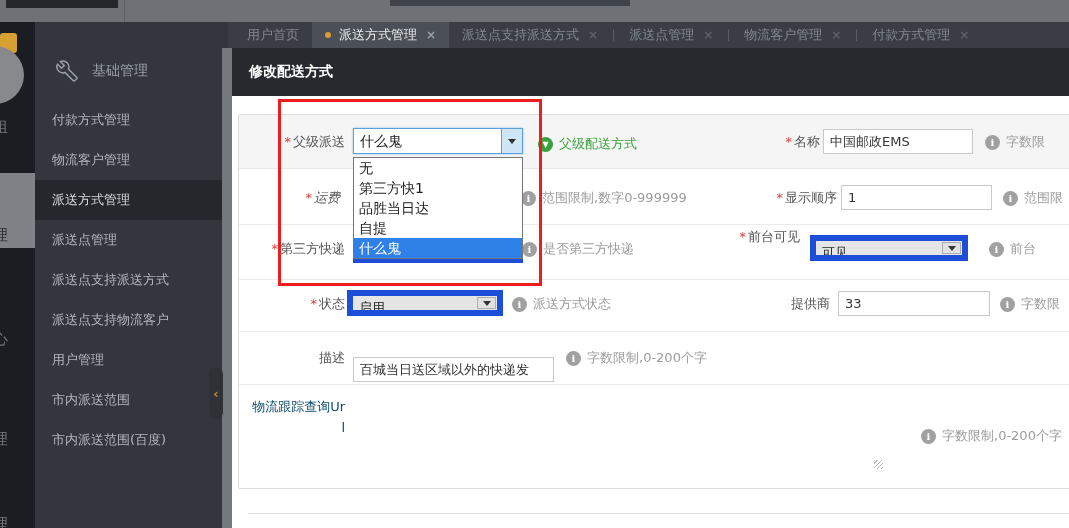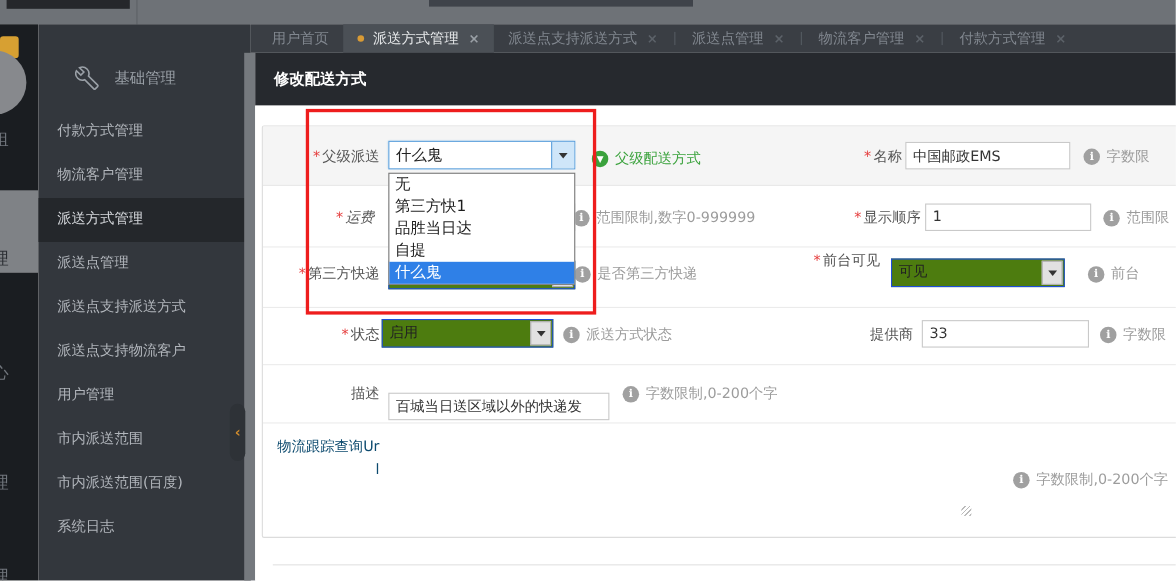--- a/index.html
+++ b/index.html
@@ -15,21 +15,21 @@
   
   .rail{left:0;top:22px;width:35px;height:506px;background:#1a1d21;overflow:hidden;}
   .rail .badge{position:absolute;left:0;top:11px;width:17px;height:20px;background:#d7a032;border-radius:3px;}
   .rail .avatar{position:absolute;left:-34px;top:24px;width:58px;height:58px;border-radius:50%;background:#87898d;}
   .rail .partial{position:absolute;left:-7px;width:42px;color:#71767d;font-size:15px;white-space:nowrap;}
   .rail .grayblock{position:absolute;left:0;top:151px;width:35px;height:75px;background:#7f8286;}
   .rail .partial.dark{color:#2b2e33;}
 
   
   .sidebar{left:35px;top:22px;width:193px;height:506px;background:#33373d;}
-  .side-head{position:absolute;left:0;top:24px;width:193px;height:50px;display:flex;align-items:center;color:#9aa0a7;font-size:14px;margin-left:12px;}
+  .side-head{position:absolute;left:0;top:24px;width:193px;height:50px;display:flex;align-items:center;color:#9aa0a7;font-size:14px;}
   .side-head svg{margin:0 14px 0 21px;}
   .side-items{position:absolute;left:0;top:78px;width:193px;}
   .sitem{height:40px;line-height:40px;padding-left:17px;color:#b2b6bc;font-size:13px;cursor:pointer;}
   .sitem.active{background:#24272b;color:#d6d9dd;}
 
   
   .splitter{left:222px;top:48px;width:10px;height:480px;background:#75797e;}
   .handle{left:209px;top:367px;width:14px;height:52px;background:#2e3237;border-radius:7px;z-index:15;
           display:flex;align-items:center;justify-content:center;color:#cf8b2d;font-size:13px;font-weight:bold;}
 
@@ -52,21 +52,21 @@
   .botline{left:248px;top:513px;width:821px;height:1px;background:#e2e2e2;}
 
   
   .flabel{position:absolute;font-size:13px;color:#555;text-align:right;width:110px;white-space:nowrap;}
   .req{color:#e53b3b;margin-right:2px;}
   .tinput{position:absolute;box-sizing:border-box;border:1px solid #c9c9c9;font-size:13px;color:#333;
           padding:0 6px;font-family:inherit;background:#fff;}
   .hint{position:absolute;display:flex;align-items:center;gap:6px;color:#9c9c9c;font-size:13px;white-space:nowrap;}
   .iicon{width:15px;height:15px;border-radius:50%;background:#a0a0a0;color:#fff;font-size:10px;font-weight:bold;
          display:flex;align-items:center;justify-content:center;font-family:"DejaVu Serif",serif;flex:0 0 15px;}
-  .gsel{position:absolute;box-sizing:border-box;border:1px solid #1d4ed8;background:#4d7c0f;display:flex;}
+  .gsel{position:absolute;box-sizing:border-box;border:6px solid #1d4ed8;background:#e5e5e5;display:flex;}
   .gsel .txt{flex:1;padding-left:6px;font-size:13px;color:#222;line-height:23px;overflow:hidden;white-space:nowrap;}
   .gsel .btn{width:19px;margin:1px;background:#e1e1e1;border:1px solid #adadad;display:flex;align-items:center;justify-content:center;box-sizing:border-box;}
   .tri{width:0;height:0;border-left:4px solid transparent;border-right:4px solid transparent;border-top:5px solid #333;}
   .fsel{position:absolute;box-sizing:border-box;border:1px solid #5ca0dc;box-shadow:0 0 2px #8fc0e8;background:#fff;display:flex;}
   .fsel .txt{flex:1;padding-left:6px;font-size:14px;color:#222;line-height:24px;}
   .fsel .btn{width:20px;background:#cfe6f9;border-left:1px solid #5ca0dc;display:flex;align-items:center;justify-content:center;}
   .greenlink{position:absolute;display:flex;align-items:center;gap:6px;color:#3aa23c;font-size:13px;cursor:pointer;}
   .gicon{width:15px;height:15px;border-radius:50%;background:#3aa23c;color:#fff;font-size:8px;
          display:flex;align-items:center;justify-content:center;}
   .droplist{position:absolute;left:353px;top:157px;width:170px;background:#fff;border:1px solid #767676;z-index:20;box-sizing:border-box;}
@@ -112,21 +112,20 @@
     <div class="side-items">
       <div class="sitem">付款方式管理</div>
       <div class="sitem">物流客户管理</div>
       <div class="sitem active">派送方式管理</div>
       <div class="sitem">派送点管理</div>
       <div class="sitem">派送点支持派送方式</div>
       <div class="sitem">派送点支持物流客户</div>
       <div class="sitem">用户管理</div>
       <div class="sitem">市内派送范围</div>
       <div class="sitem">市内派送范围(百度)</div>
-      <div class="sitem">系统日志</div>
     </div>
   </div>
 
   <div class="abs splitter"></div>
   <div class="abs handle">
     <span>‹</span>
   </div>
 
   <div class="abs tabbar">
     <div class="tab">

